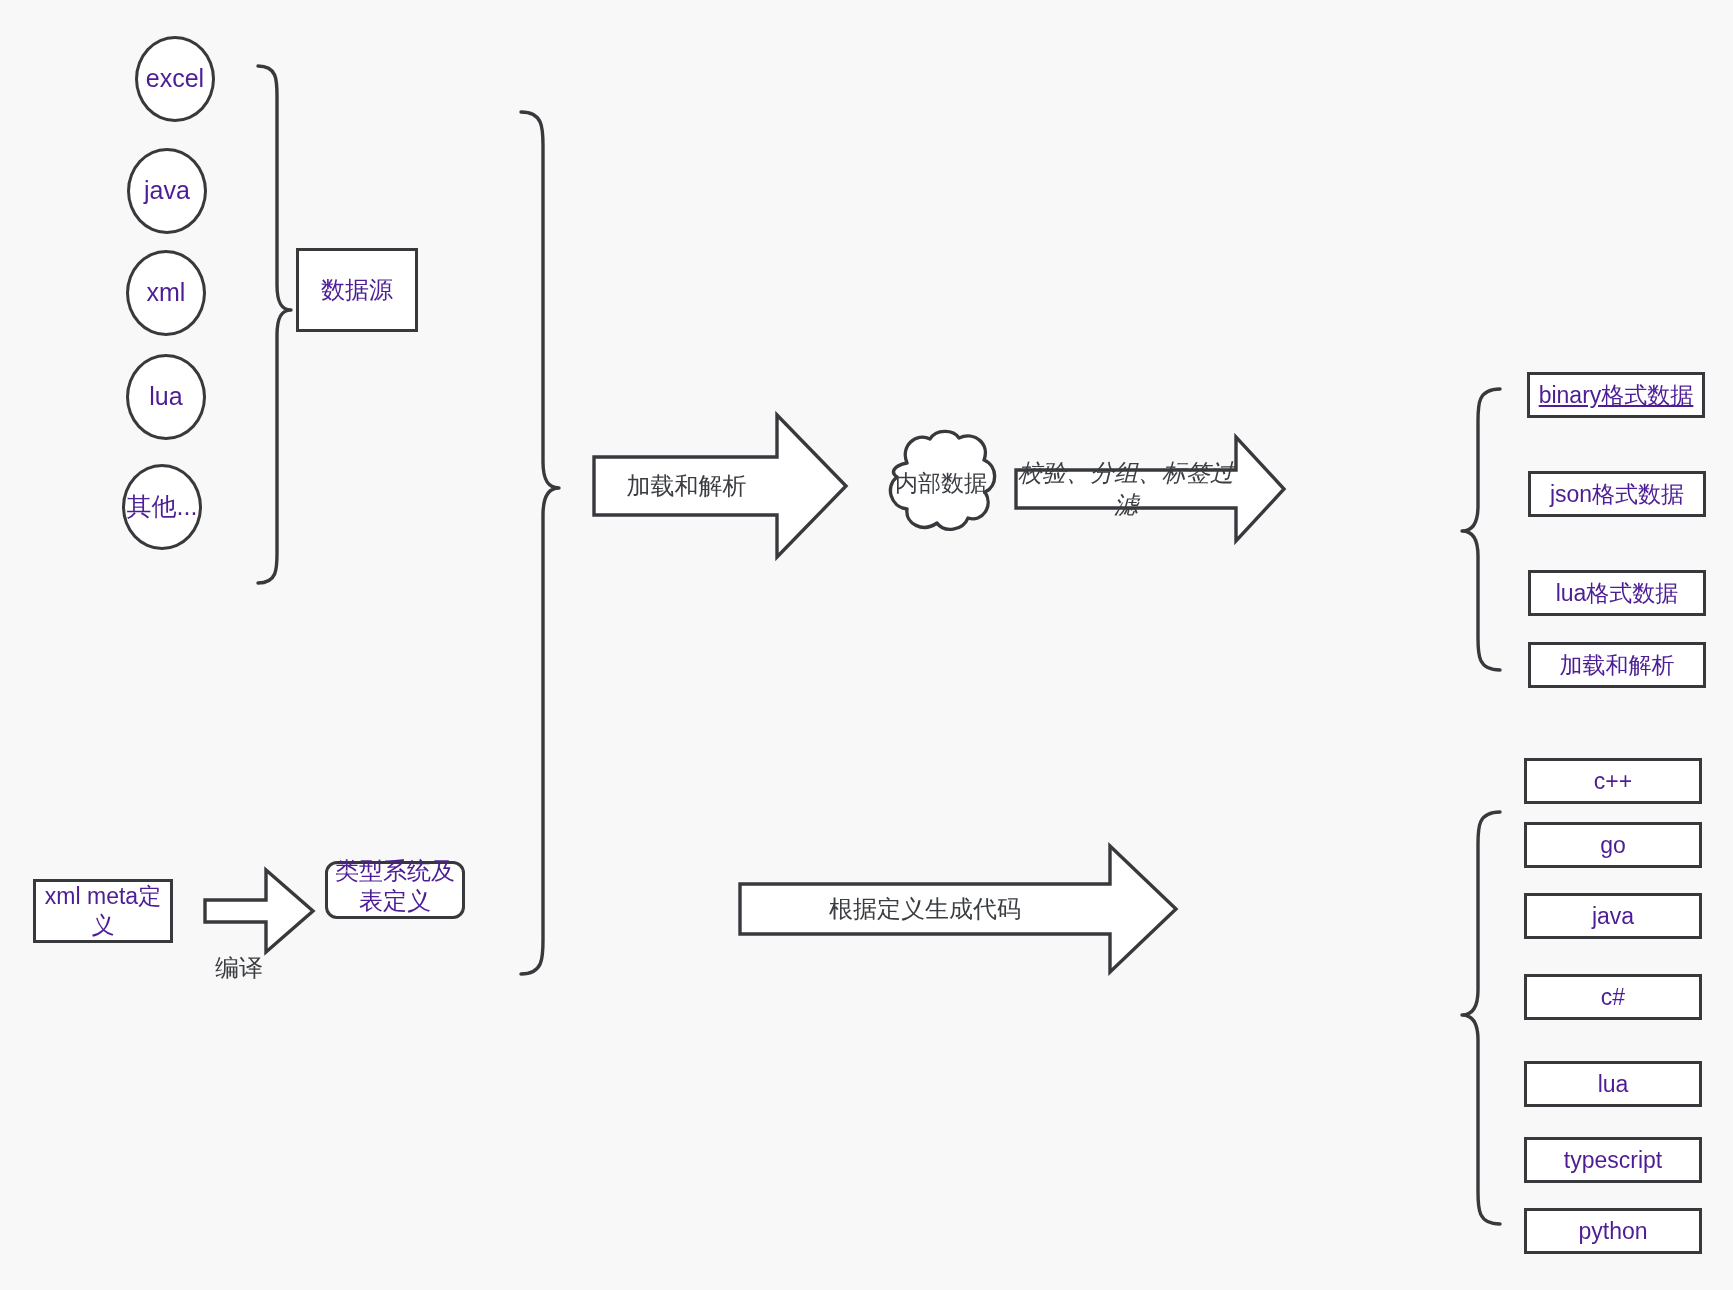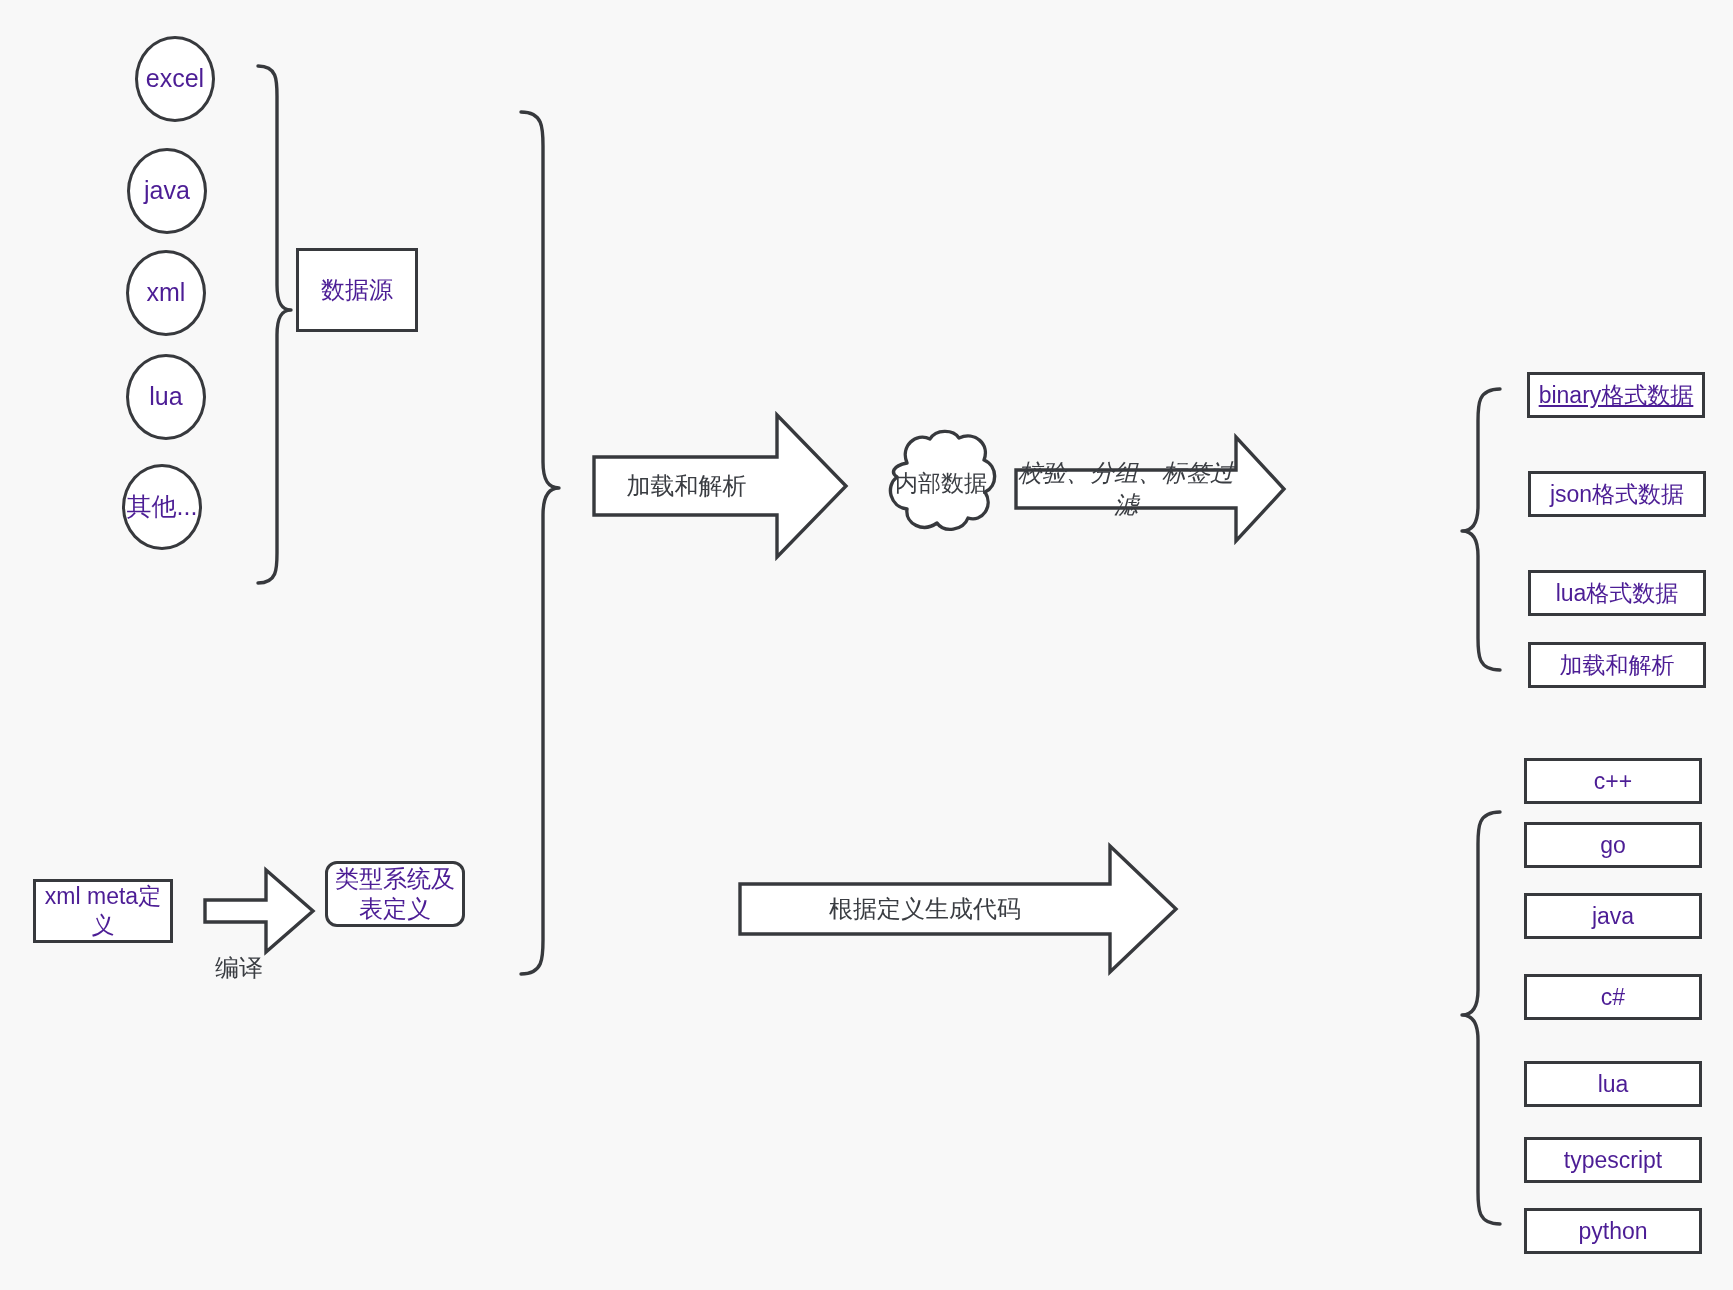--- a/index.html
+++ b/index.html
@@ -151,21 +151,21 @@
     <span>xml meta定义</span>
   </div>
 
   <div class="arrow-wrap" style="left:203px; top:866px;">
     <svg width="112" height="90" viewBox="0 0 112 90">
       <polygon points="2,34 63,34 63,4 110,45 63,86 63,56 2,56" fill="#ffffff" stroke="#37393d" stroke-width="3.4" stroke-linejoin="miter"></polygon>
     </svg>
   </div>
   <div class="arrow-label" style="left:205px; top:944px; width:68px; height:30px;margin-top:9px;">编译</div>
 
-  <div class="node rect-round" style="left:325px; top:861px; width:140px; height:66px;align-items:flex-end;">
+  <div class="node rect-round" style="left:325px; top:861px; width:140px; height:58px;align-items:flex-end;">
     <span>类型系统及表定义</span>
   </div>
 
   <div class="arrow-wrap" style="left:592px; top:412px;">
     <svg width="256" height="148" viewBox="0 0 256 148">
       <polygon points="2,45 185,45 185,3 254,74 185,145 185,103 2,103" fill="#ffffff" stroke="#37393d" stroke-width="3.4" stroke-linejoin="miter"></polygon>
     </svg>
   </div>
   <div class="arrow-label" style="left:594px; top:471px; width:185px; height:30px;">加载和解析</div>
 

